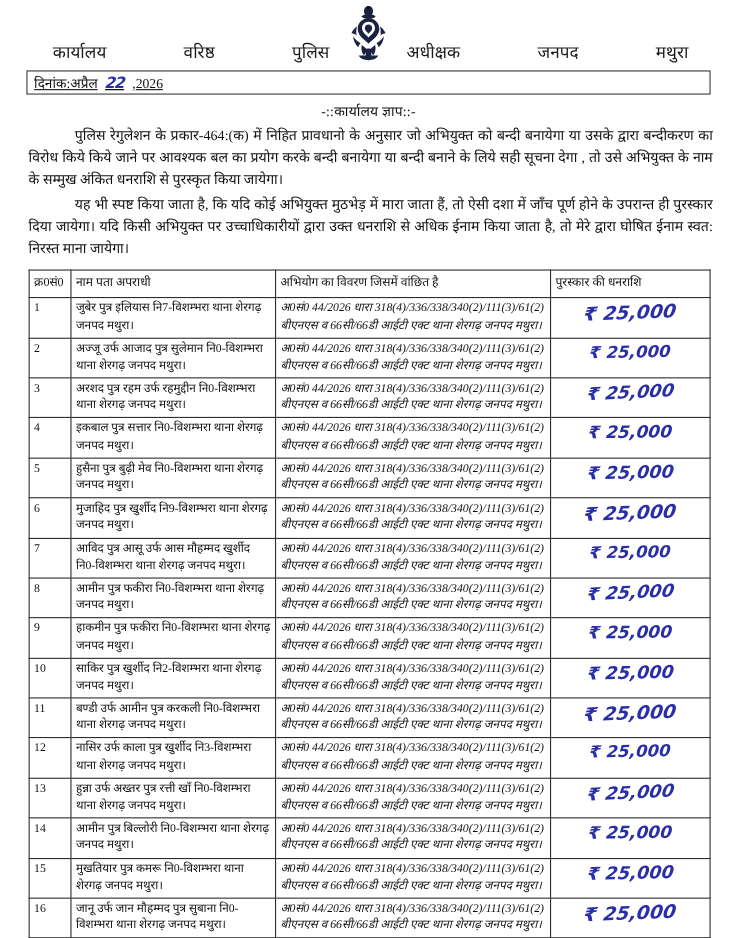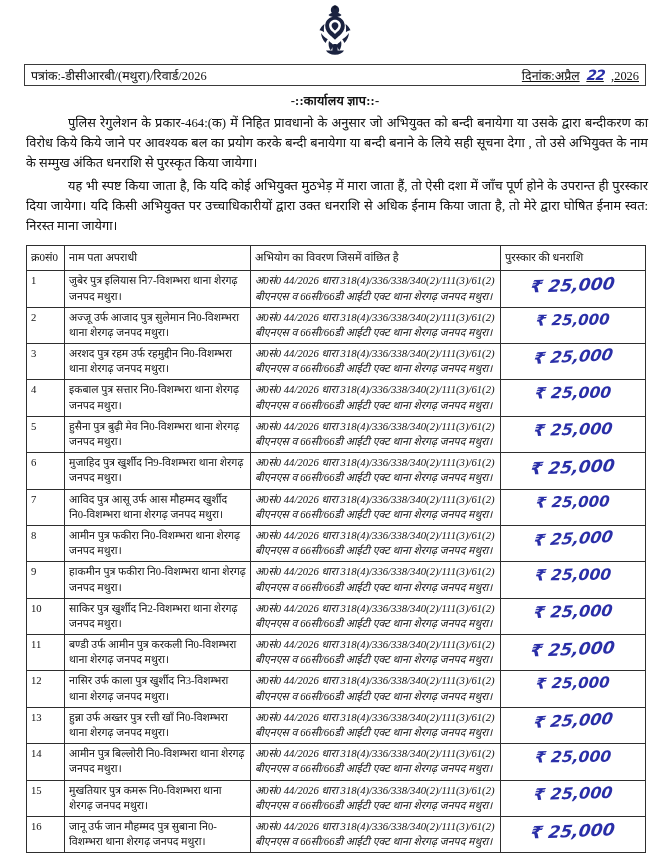--- a/index.html
+++ b/index.html
@@ -65,21 +65,20 @@
     letter-spacing:-1px;
     transform:skewX(-6deg);
     padding:0 4px;
   }
   
   .subject{
     text-align:center;
     font-size:12.6px;
     margin:6px 0 4px 0;
     letter-spacing:.2px;
-    font-weight:bold;
   }
   
   .para{
     margin:0 22px 0 26px;
     font-size:12.8px;
     line-height:1.58;
     text-align:justify;
     text-justify:inter-word;
     text-indent:42px;
   }
@@ -151,24 +150,31 @@
           <path d="M33.5 20c2.2 1.5 4 3.6 5 6.3-1.8 .2-3.4 .9-4.6 1.9 .4-2.7 .2-5.5-.4-8.2z"></path>
           <path d="M9 29c1.7 2.6 4 4.8 6.8 6.3-1 1-1.7 2.2-2.1 3.6-2.7-2.3-4.3-5.9-4.7-9.9z"></path>
           <path d="M37 29c-1.7 2.6-4 4.8-6.8 6.3 1 1 1.7 2.2 2.1 3.6 2.7-2.3 4.3-5.9 4.7-9.9z"></path>
           <path d="M17 37c1.8 1.6 3.8 3 5 4.8-1.4 1.3-2.5 2.9-3.2 4.7-2-2.6-2.8-6-1.8-9.5z"></path>
           <path d="M29 37c-1.8 1.6-3.8 3-5 4.8 1.4 1.3 2.5 2.9 3.2 4.7 2-2.6 2.8-6 1.8-9.5z"></path>
           <rect x="20.4" y="40" width="5.2" height="10" rx="1.6"></rect>
           <path d="M14 46.5h18c-1.4 2.6-4.6 4.2-9 4.2s-7.6-1.6-9-4.2z"></path>
         </g>
       </svg>
     </div>
+    <div class="mast-row">
+      <span>कार्यालय</span>
+      <span>वरिष्ठ</span>
+      <span>पुलिस</span>
+      <span>अधीक्षक</span>
+      <span>जनपद</span>
+      <span>मथुरा</span>
+    </div>
   </div>
 
   <div class="refbar">
-    <span>पत्रांक:-डीसीआरबी/(मथुरा)/रिवार्ड/2026</span>
     <span class="right">
       <span>दिनांक:अप्रैल</span>
       <span class="hand-date">22</span>
       <span>,2026</span>
     </span>
   </div>
 
   <div class="subject">-::कार्यालय ज्ञाप::-</div>
 
   <p class="para">पुलिस रेगुलेशन के प्रकार-464:(क) में निहित प्रावधानो के अनुसार जो अभियुक्त को बन्दी बनायेगा या उसके द्वारा बन्दीकरण का विरोध किये किये जाने पर आवश्यक बल का प्रयोग करके बन्दी बनायेगा या बन्दी बनाने के लिये सही सूचना देगा , तो उसे अभियुक्त के नाम के सम्मुख अंकित धनराशि से पुरस्कृत किया जायेगा।</p>

